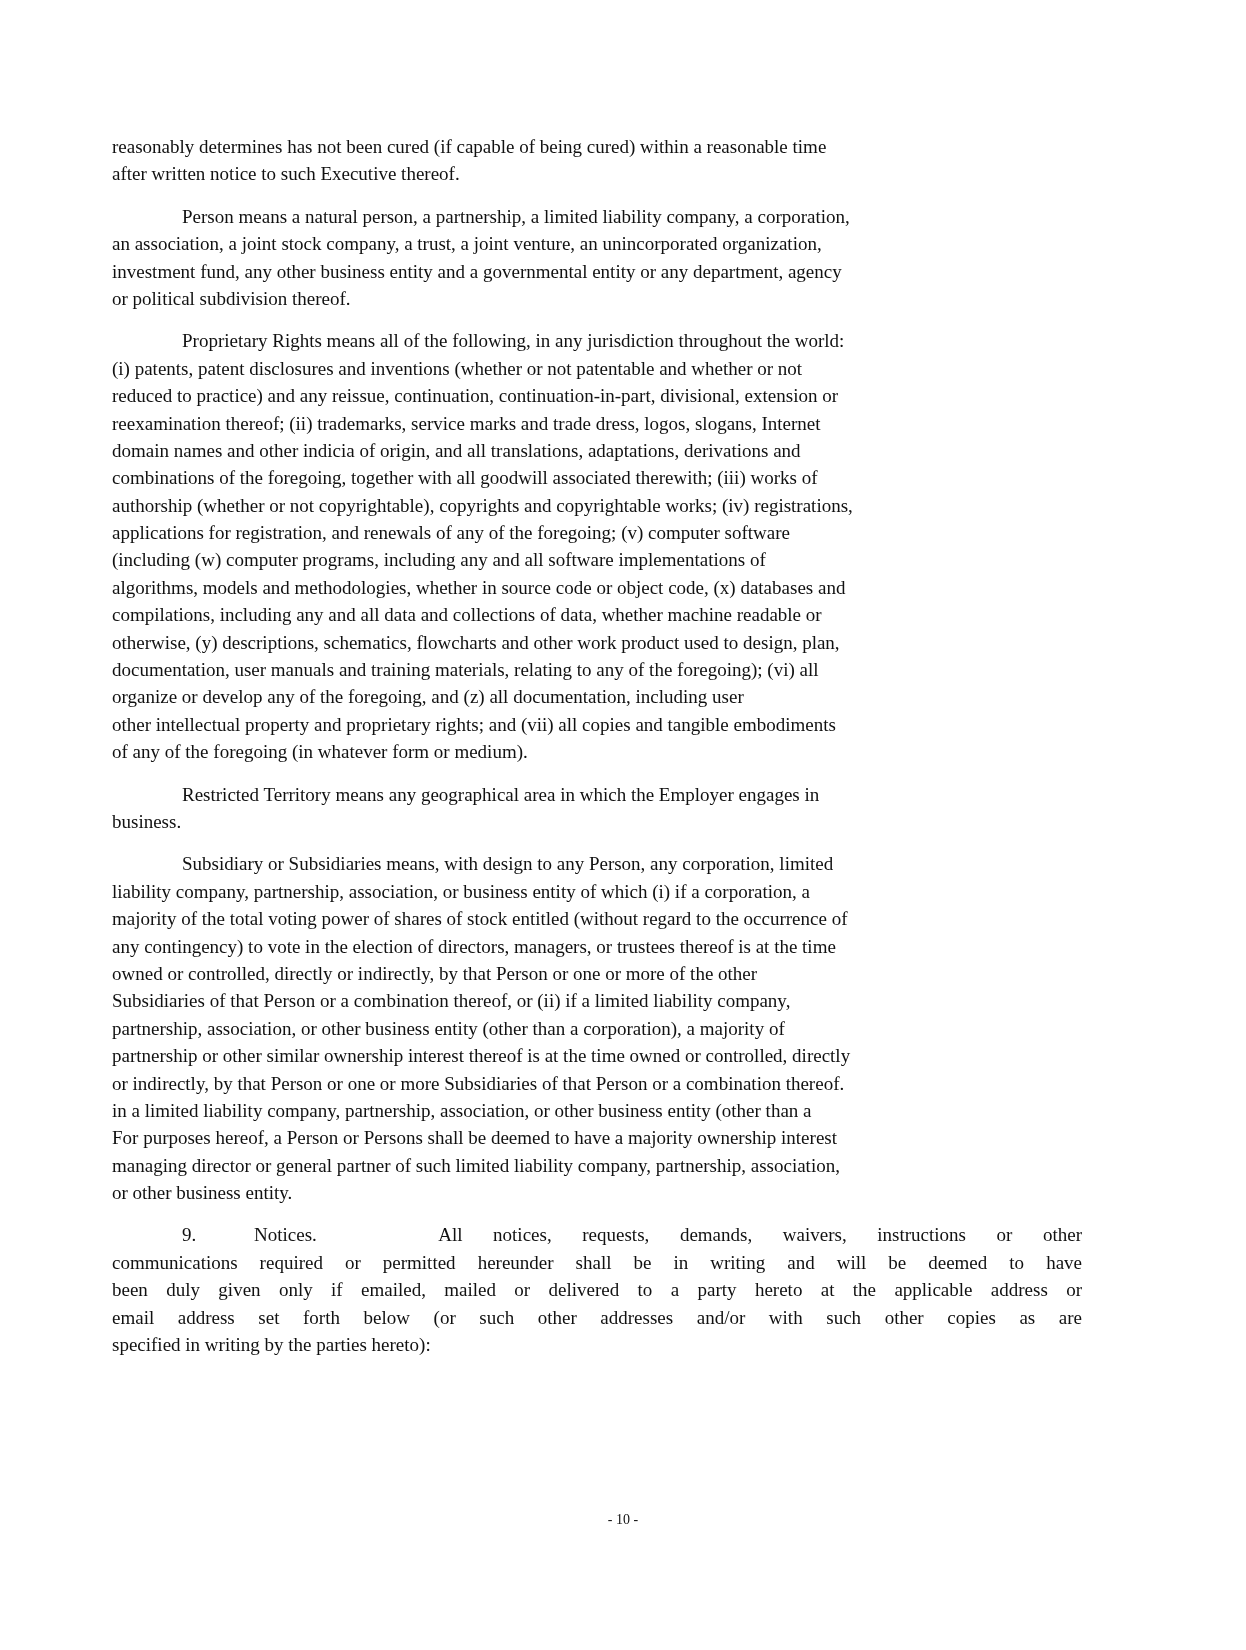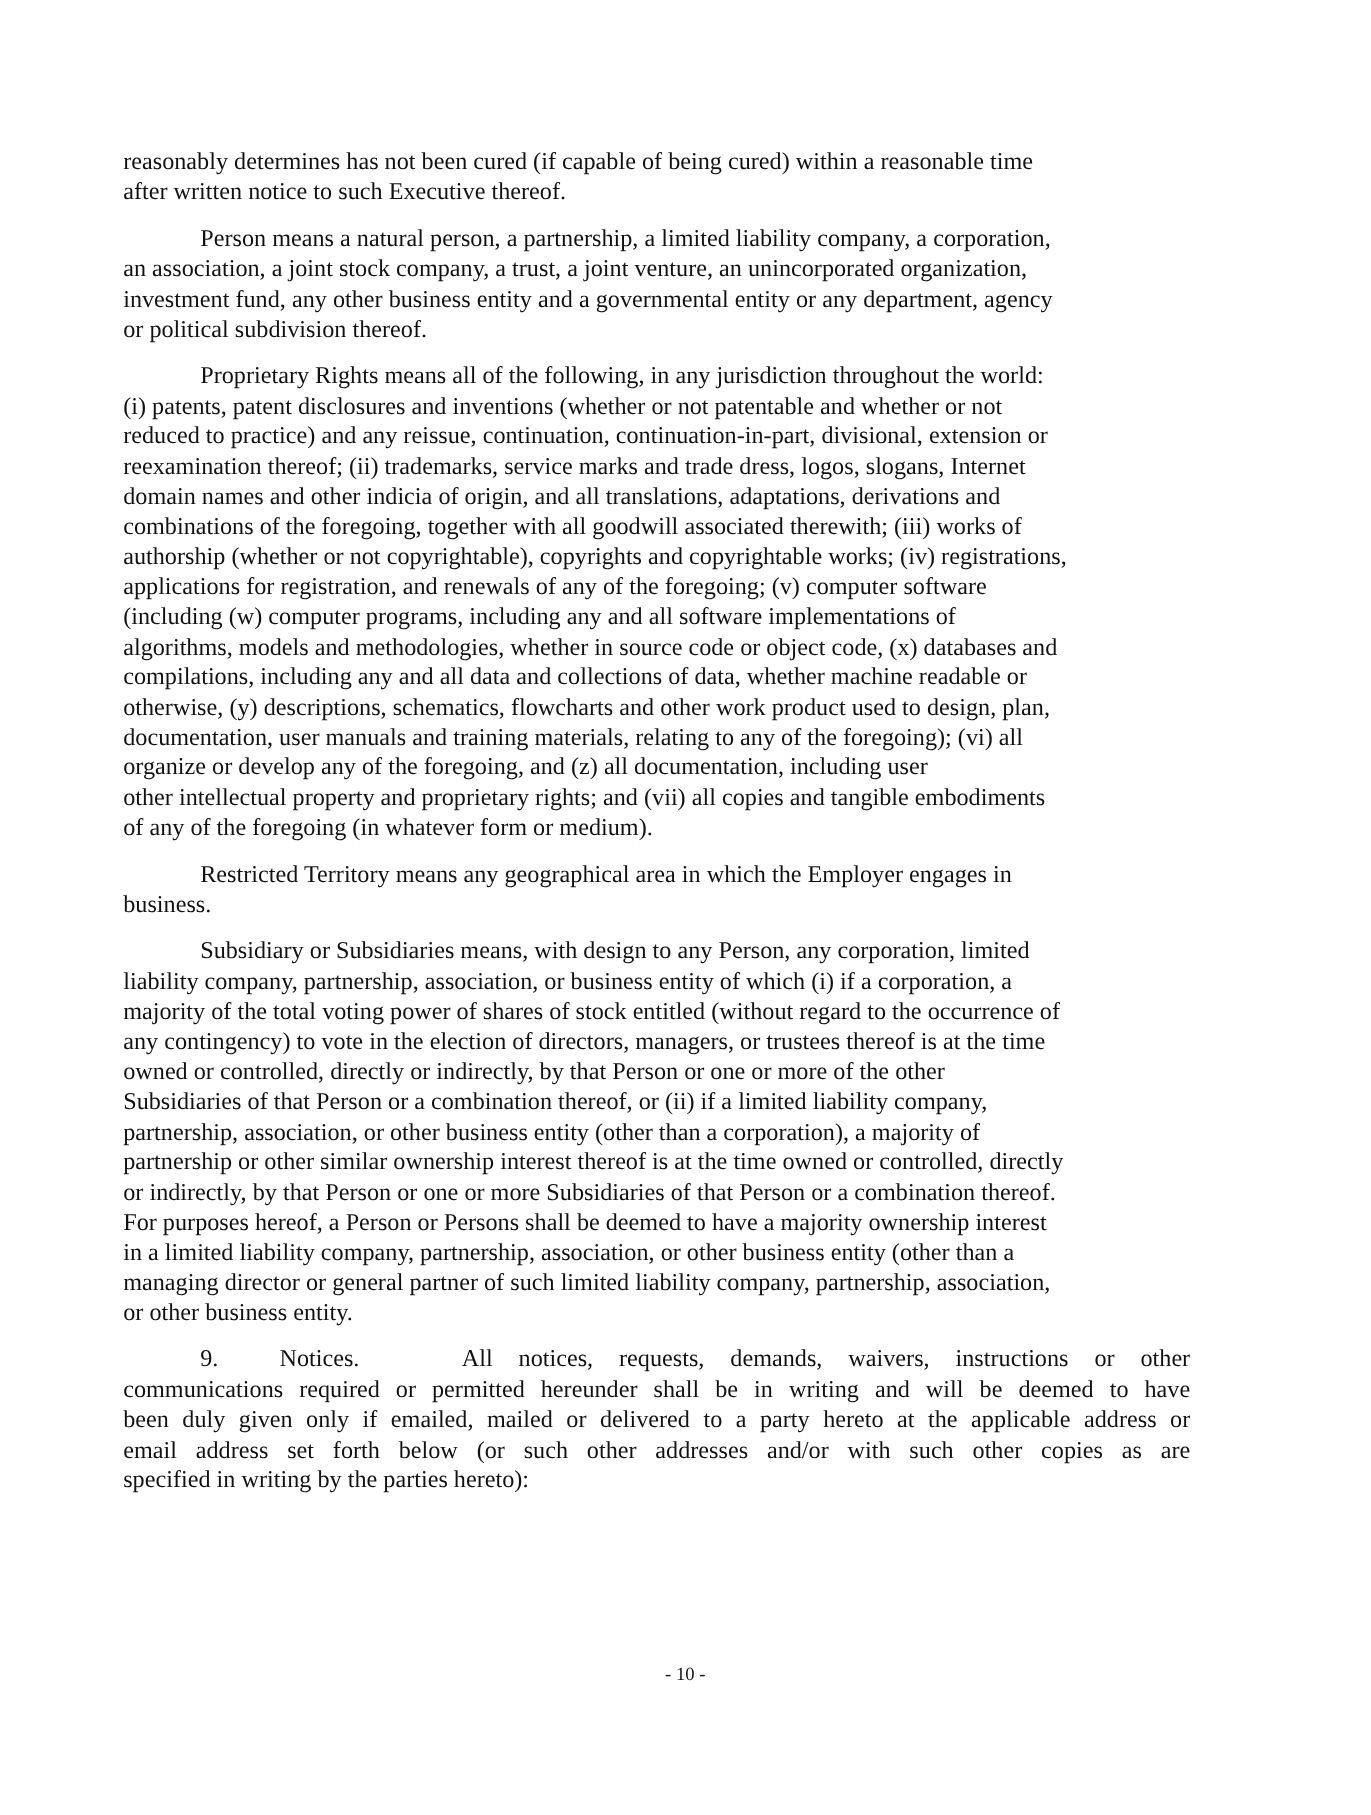--- a/index.html
+++ b/index.html
@@ -17,21 +17,21 @@
     }
     .page {
       position: absolute;
       left: 112px;
       top: 133px;
       width: 970px;
     }
     .line {
       display: block;
       white-space: nowrap;
-      font-size: 22px;
+      font-size: 19px;
       line-height: 27.4px;
       height: 27.4px;
     }
     .para { margin-bottom: 15px; }
     .para .line.first { padding-left: 70px; }
     .u { text-underline-offset: 3px; text-decoration-thickness: 1.5px; }
     .justify .line {
       text-align: justify;
       text-align-last: justify;
       white-space: normal;
@@ -40,21 +40,21 @@
     .justify .line.last { text-align-last: left; }
     .notice-first { display: flex; padding-left: 70px; }
     .notice-first .num { width: 72px; }
     .notice-first .rest { flex: 1; text-align: justify; text-align-last: justify; }
     .page-number {
       position: absolute;
       left: 0;
       width: 1246px;
       top: 1512px;
       text-align: center;
-      font-size: 17px;
+      font-size: 14px;
       font-family: "Liberation Serif", "DejaVu Serif", serif;
     }
   </style>
 </head>
 <body>
 
 <div class="page">
 
   <div class="para">
     <span class="line">reasonably determines has not been cured (if capable of being cured) within a reasonable time</span>
@@ -95,22 +95,22 @@
   <div class="para">
     <span class="line first"><span class="u">Subsidiary</span><span> or </span><span class="u">Subsidiaries</span><span> means, with design to any Person, any corporation, limited</span></span>
     <span class="line">liability company, partnership, association, or business entity of which (i) if a corporation, a</span>
     <span class="line">majority of the total voting power of shares of stock entitled (without regard to the occurrence of</span>
     <span class="line">any contingency) to vote in the election of directors, managers, or trustees thereof is at the time</span>
     <span class="line">owned or controlled, directly or indirectly, by that Person or one or more of the other</span>
     <span class="line">Subsidiaries of that Person or a combination thereof, or (ii) if a limited liability company,</span>
     <span class="line">partnership, association, or other business entity (other than a corporation), a majority of</span>
     <span class="line">partnership or other similar ownership interest thereof is at the time owned or controlled, directly</span>
     <span class="line">or indirectly, by that Person or one or more Subsidiaries of that Person or a combination thereof.</span>
+    <span class="line">in a limited liability company, partnership, association, or other business entity (other than a</span>
     <span class="line">For purposes hereof, a Person or Persons shall be deemed to have a majority ownership interest</span>
-    <span class="line">in a limited liability company, partnership, association, or other business entity (other than a</span>
     <span class="line">managing director or general partner of such limited liability company, partnership, association,</span>
     <span class="line">or other business entity.</span>
   </div>
 
   <div class="para justify">
     <span class="line notice-first">
       <span class="num">9.</span>
       <span class="rest"><span class="u">Notices.</span>&nbsp;&nbsp;&nbsp; <span>All notices, requests, demands, waivers, instructions or other</span></span>
     </span>
     <span class="line">communications required or permitted hereunder shall be in writing and will be deemed to have</span>

